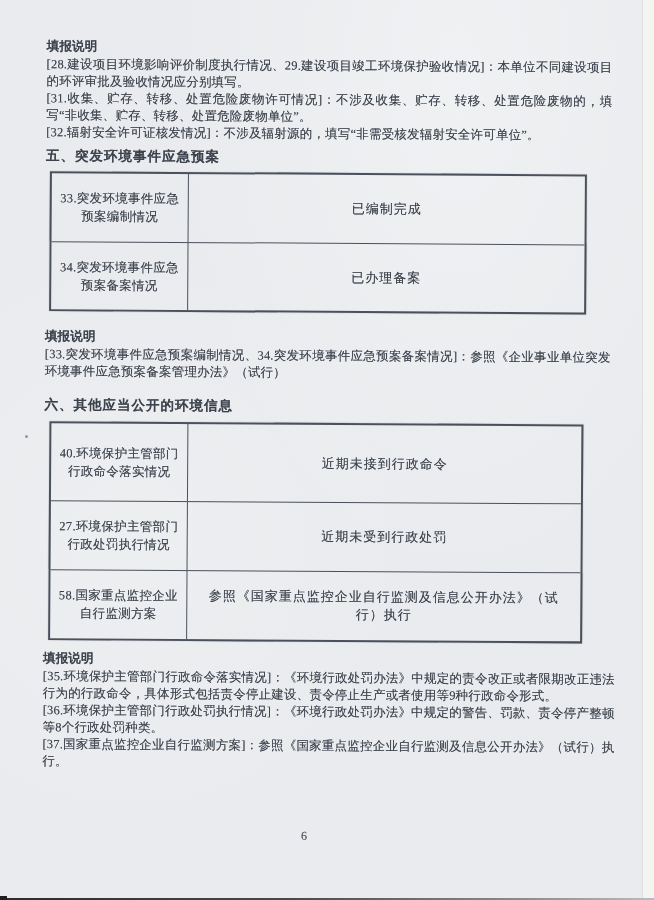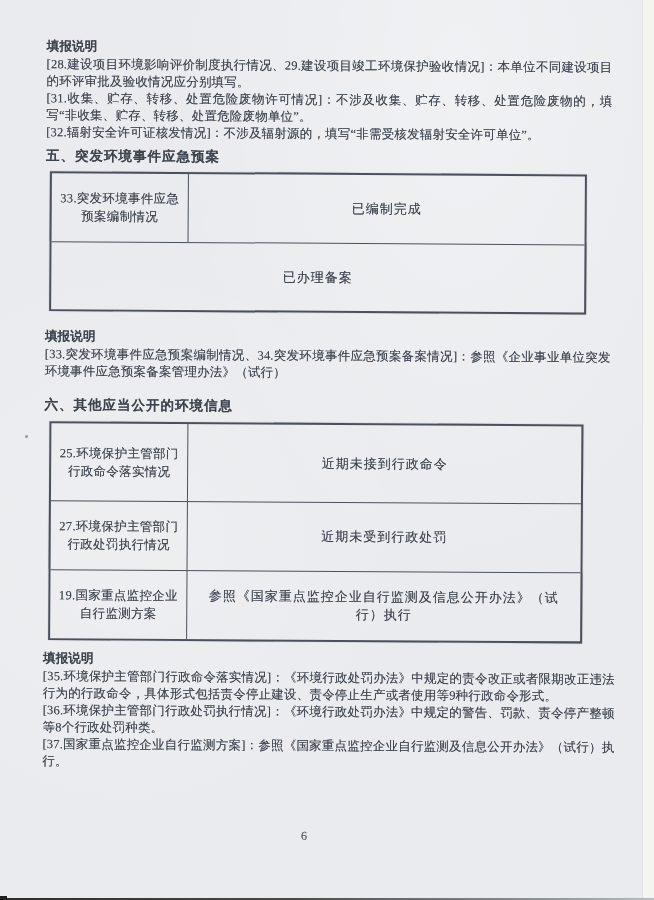--- a/index.html
+++ b/index.html
@@ -134,42 +134,43 @@
   </div>
 
   <div class="section-title" style="left:47px; top:147px;">五、突发环境事件应急预案</div>
 
   <div class="tbl" style="left:51px; top:171px; width:533px;">
     <div class="tbl-row" style="height:68px;">
       <div class="cell-label">33.突发环境事件应急预案编制情况</div>
       <div class="cell-value">已编制完成</div>
     </div>
     <div class="tbl-row" style="height:67px;">
+      <div class="cell-label">34.突发环境事件应急预案备案情况</div>
       <div class="cell-value">已办理备案</div>
     </div>
   </div>
 
   <div class="notes" style="left:47px; top:328px; width:566px;">
     <p class="notes-title">填报说明</p>
     <p>[33.突发环境事件应急预案编制情况、34.突发环境事件应急预案备案情况]：参照《企业事业单位突发环境事件应急预案备案管理办法》（试行）</p>
   </div>
 
   <div class="section-title" style="left:47px; top:396px;">六、其他应当公开的环境信息</div>
 
   <div class="tbl" style="left:52px; top:421px; width:530px;">
     <div class="tbl-row" style="height:77px;">
-      <div class="cell-label">25.环境保护主管部门行政命令落实情况</div>
+      <div class="cell-label">40.环境保护主管部门行政命令落实情况</div>
       <div class="cell-value">近期未接到行政命令</div>
     </div>
     <div class="tbl-row" style="height:68px;">
       <div class="cell-label">27.环境保护主管部门行政处罚执行情况</div>
       <div class="cell-value">近期未受到行政处罚</div>
     </div>
     <div class="tbl-row" style="height:68px;">
-      <div class="cell-label">19.国家重点监控企业自行监测方案</div>
+      <div class="cell-label">58.国家重点监控企业自行监测方案</div>
       <div class="cell-value">参照《国家重点监控企业自行监测及信息公开办法》（试行）执行</div>
     </div>
   </div>
 
   <div class="notes" style="left:47px; top:650px; width:572px;">
     <p class="notes-title">填报说明</p>
     <p>[35.环境保护主管部门行政命令落实情况]：《环境行政处罚办法》中规定的责令改正或者限期改正违法行为的行政命令，具体形式包括责令停止建设、责令停止生产或者使用等9种行政命令形式。</p>
     <p>[36.环境保护主管部门行政处罚执行情况]：《环境行政处罚办法》中规定的警告、罚款、责令停产整顿等8个行政处罚种类。</p>
     <p>[37.国家重点监控企业自行监测方案]：参照《国家重点监控企业自行监测及信息公开办法》（试行）执行。</p>
   </div>

